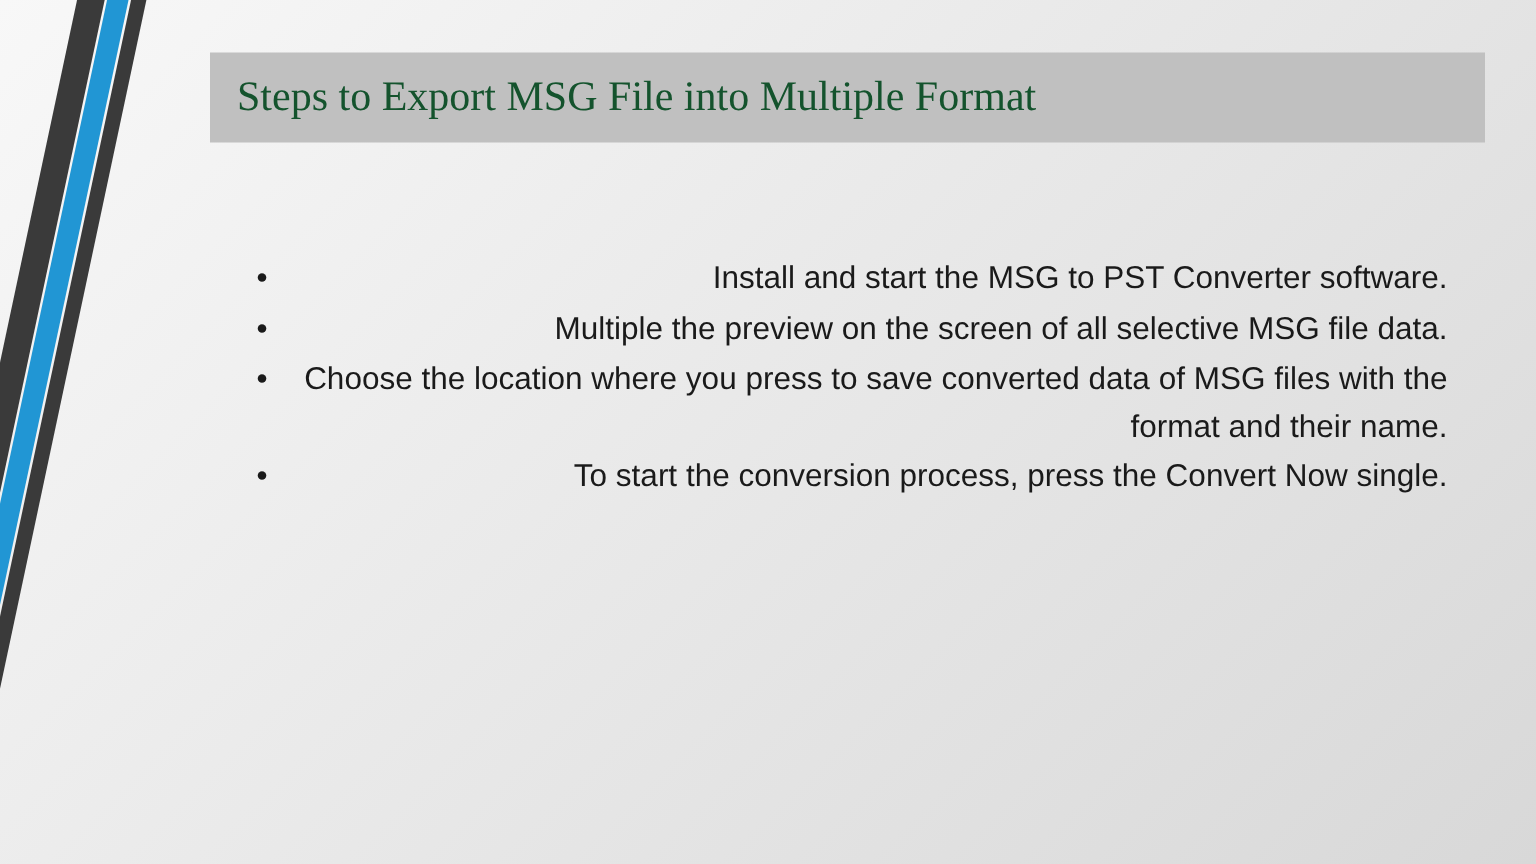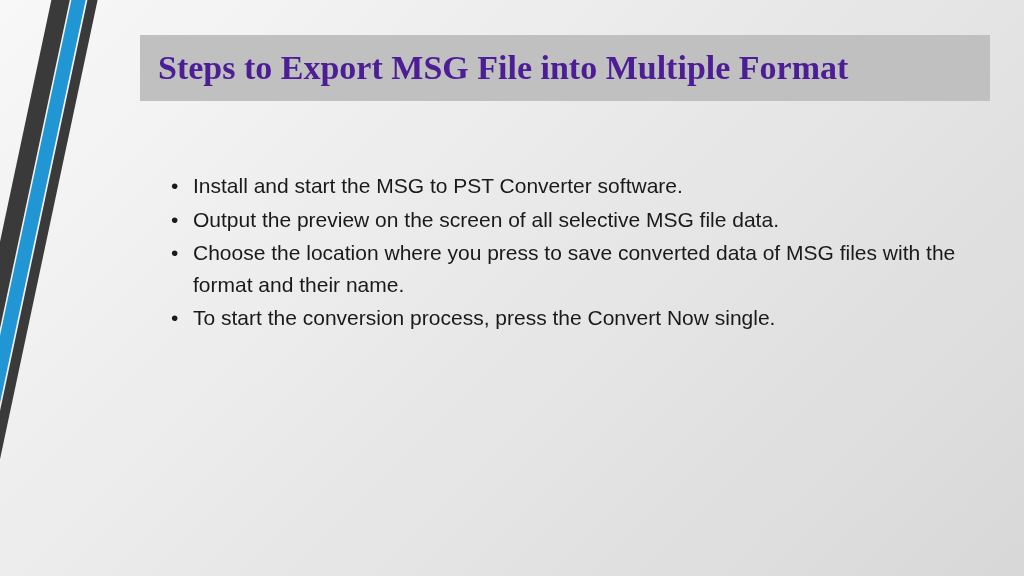--- a/index.html
+++ b/index.html
@@ -55,33 +55,34 @@
       position: absolute;
       top: 35px;
       left: 140px;
       width: 850px;
       background: #c0c0c0;
       padding: 14px 18px;
       z-index: 5;
     }
     .title-text {
       font-family: "Times New Roman", serif;
-      font-size: 34px;
-      color: #4c1d95;
-      font-weight: 700;
+      font-size: 28px;
+      color: #14532d;
+      font-weight: 400;
     }
     .content {
       position: absolute;
       top: 170px;
       left: 165px;
       width: 800px;
       z-index: 5;
     }
     .bullet-list {
       list-style: none;
+      text-align: right;
     }
     .bullet-item {
       position: relative;
       padding-left: 28px;
       font-size: 21px;
       color: #1a1a1a;
       line-height: 1.5;
       margin-bottom: 2px;
     }
     .bullet-item::before {
@@ -102,17 +103,17 @@
   <div class="stripe stripe-dark2"></div>
 </div>
 
 <div class="title-box">
   <div class="title-text">Steps to Export MSG File into Multiple Format</div>
 </div>
 
 <div class="content">
   <ul class="bullet-list">
     <li class="bullet-item">Install and start the MSG to PST Converter software.</li>
-    <li class="bullet-item">Output the preview on the screen of all selective MSG file data.</li>
+    <li class="bullet-item">Multiple the preview on the screen of all selective MSG file data.</li>
     <li class="bullet-item">Choose the location where you press to save converted data of MSG files with the format and their name.</li>
     <li class="bullet-item">To start the conversion process, press the Convert Now single.</li>
   </ul>
 </div>
 
 </body></html>

